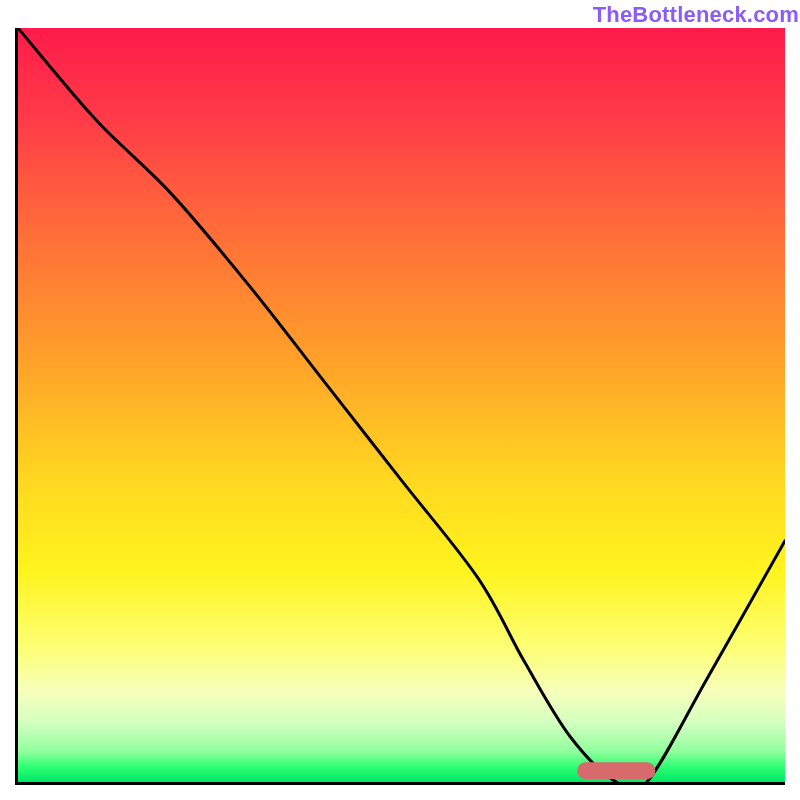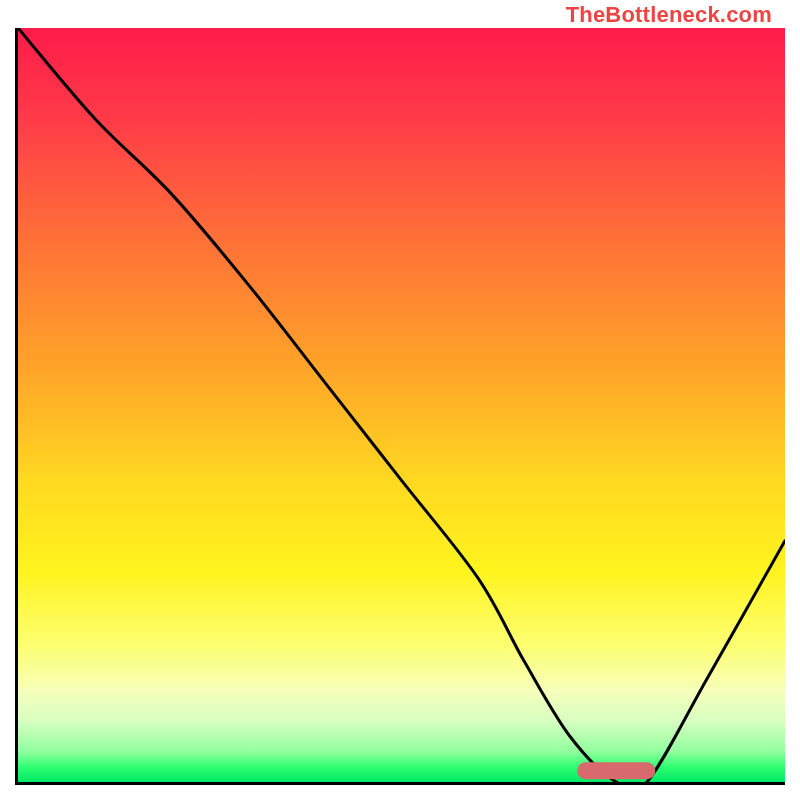--- a/index.html
+++ b/index.html
@@ -12,24 +12,24 @@
     font-family: Arial, Helvetica, sans-serif;
   }
   .canvas {
     position: relative;
     width: 800px;
     height: 800px;
   }
   .watermark {
     position: absolute;
     top: 2px;
-    right: 28px;
+    right: 1px;
     font-size: 22px;
     font-weight: 600;
-    color: #ef4444;
+    color: #8b5cf6;
     letter-spacing: 0.2px;
     text-align: center;
   }
   .plot-frame {
     position: absolute;
     left: 15px;
     top: 28px;
     width: 770px;   
     height: 757px;  
     box-sizing: border-box;

